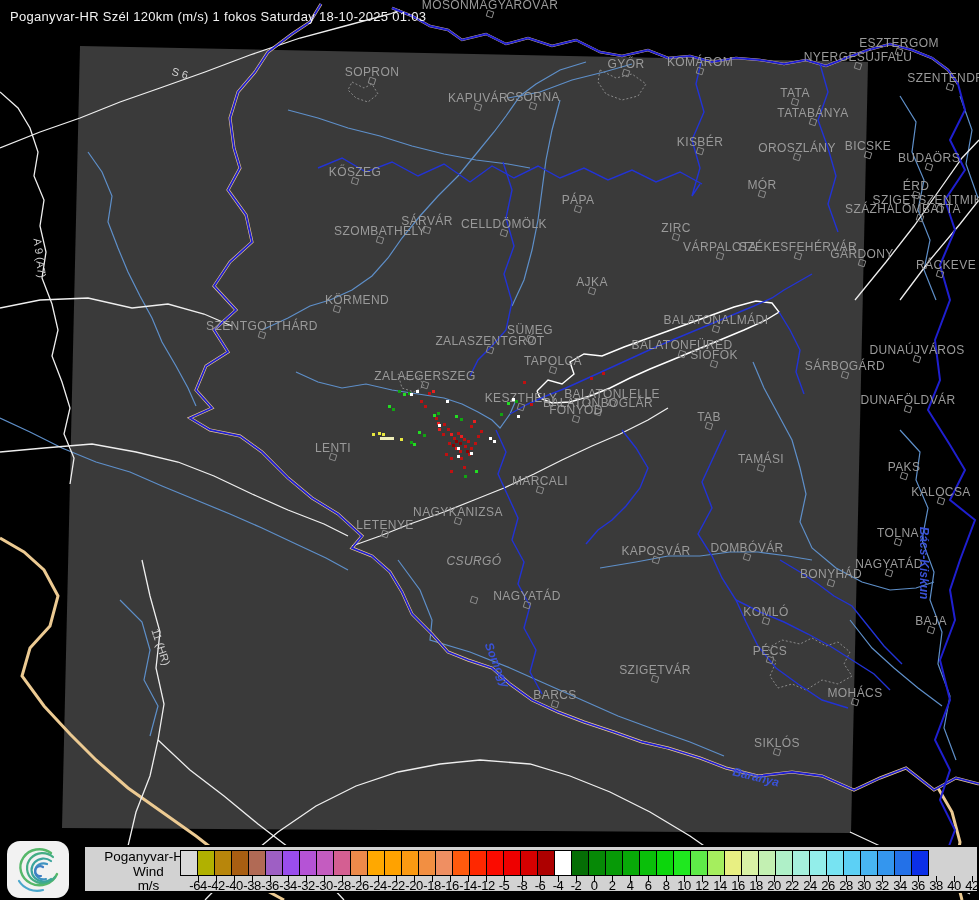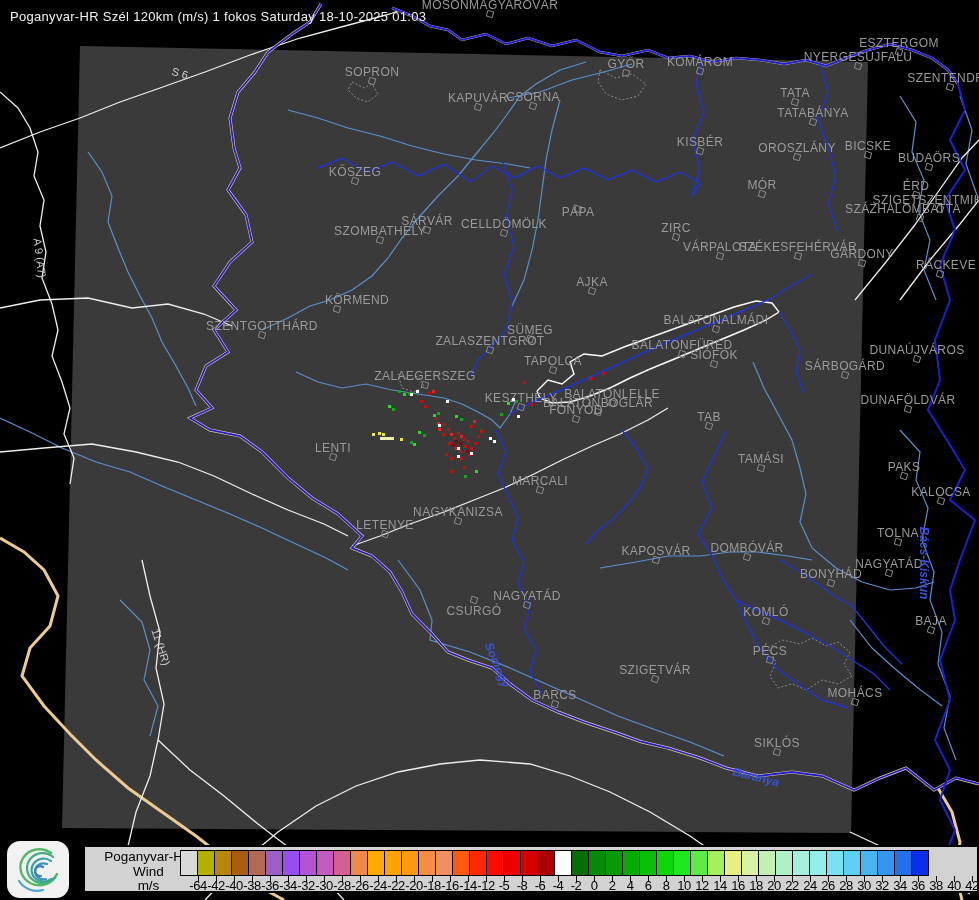--- a/index.html
+++ b/index.html
@@ -139,21 +139,21 @@
       <div class="city" style="left: 929px; top: 158px;">BUDAÖRS</div>
       <div class="cmark" style="left: 929px; top: 167px;"></div>
       <div class="city" style="left: 355px; top: 172px;">KŐSZEG</div>
       <div class="cmark" style="left: 355px; top: 181px;"></div>
       <div class="city" style="left: 762px; top: 185px;">MÓR</div>
       <div class="cmark" style="left: 762px; top: 194px;"></div>
       <div class="city" style="left: 916px; top: 186px;">ÉRD</div>
       <div class="cmark" style="left: 916px; top: 195px;"></div>
       <div class="city" style="left: 940px; top: 200px;">SZIGETSZENTMIKLÓS</div>
       <div class="cmark" style="left: 940px; top: 209px;"></div>
-      <div class="city" style="left: 578px; top: 212px;">PÁPA</div>
+      <div class="city" style="left: 578px; top: 200px;">PÁPA</div>
       <div class="cmark" style="left: 578px; top: 209px;"></div>
       <div class="city" style="left: 891px; top: 209px; margin-left: 12px;">SZÁZHALOMBATTA</div>
       <div class="cmark" style="left: 920px; top: 218px;"></div>
       <div class="city" style="left: 427px; top: 221px;">SÁRVÁR</div>
       <div class="cmark" style="left: 427px; top: 230px;"></div>
       <div class="city" style="left: 504px; top: 224px;">CELLDÖMÖLK</div>
       <div class="cmark" style="left: 504px; top: 233px;"></div>
       <div class="city" style="left: 676px; top: 228px;">ZIRC</div>
       <div class="cmark" style="left: 676px; top: 237px;"></div>
       <div class="city" style="left: 380px; top: 231px;">SZOMBATHELY</div>
@@ -219,21 +219,21 @@
       <div class="city" style="left: 898px; top: 533px;">TOLNA</div>
       <div class="cmark" style="left: 898px; top: 542px;"></div>
       <div class="city" style="left: 747px; top: 548px;">DOMBÓVÁR</div>
       <div class="cmark" style="left: 747px; top: 557px;"></div>
       <div class="city" style="left: 656px; top: 551px;">KAPOSVÁR</div>
       <div class="cmark" style="left: 656px; top: 560px;"></div>
       <div class="city" style="left: 889px; top: 564px;">NAGYATÁD</div>
       <div class="cmark" style="left: 889px; top: 573px;"></div>
       <div class="city" style="left: 831px; top: 574px;">BONYHÁD</div>
       <div class="cmark" style="left: 831px; top: 583px;"></div>
-      <div class="city" style="left: 474px; top: 611px;">CSURGÓ</div>
+      <div class="city" style="left: 474px; top: 561px; font-style: italic;">CSURGÓ</div>
       <div class="cmark" style="left: 474px; top: 600px;"></div>
       <div class="city" style="left: 527px; top: 596px;">NAGYATÁD</div>
       <div class="cmark" style="left: 527px; top: 605px;"></div>
       <div class="city" style="left: 766px; top: 612px;">KOMLÓ</div>
       <div class="cmark" style="left: 766px; top: 621px;"></div>
       <div class="city" style="left: 931px; top: 621px;">BAJA</div>
       <div class="cmark" style="left: 931px; top: 630px;"></div>
       <div class="city" style="left: 770px; top: 651px;">PÉCS</div>
       <div class="cmark" style="left: 770px; top: 660px;"></div>
       <div class="city" style="left: 655px; top: 670px;">SZIGETVÁR</div>

